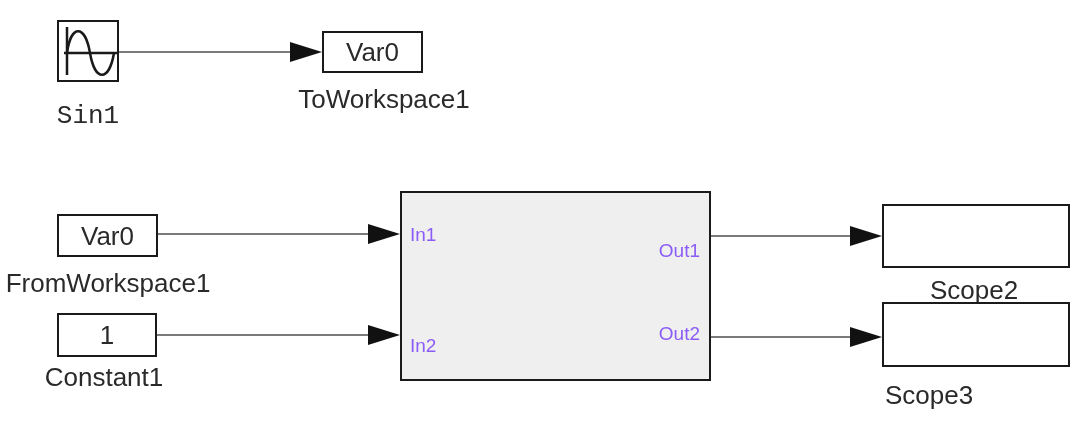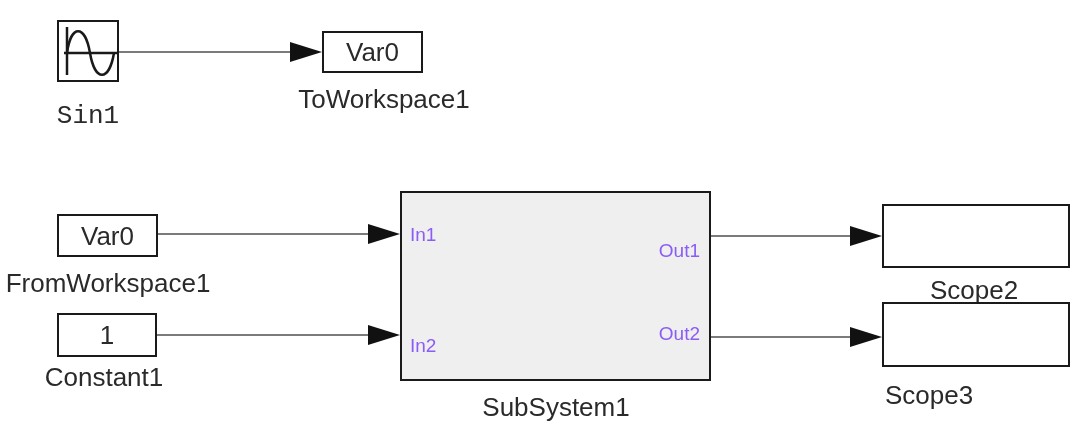--- a/index.html
+++ b/index.html
@@ -130,21 +130,20 @@
     <span class="block-text">1</span>
   </div>
   <div class="block-label" id="lbl-constant1">Constant1</div>
 
   <div class="block" id="blk-subsystem1">
     <span class="port-label" id="port-in1">In1</span>
     <span class="port-label" id="port-in2">In2</span>
     <span class="port-label" id="port-out1">Out1</span>
     <span class="port-label" id="port-out2">Out2</span>
   </div>
-  <div class="block-label" id="lbl-subsystem1">SubSystem1</div>
 
   <div class="block" id="blk-scope2"></div>
   <div class="block-label" id="lbl-scope2">Scope2</div>
 
   <div class="block" id="blk-scope3"></div>
   <div class="block-label" id="lbl-scope3">Scope3</div>
 
 </div>
 
 </body></html>

